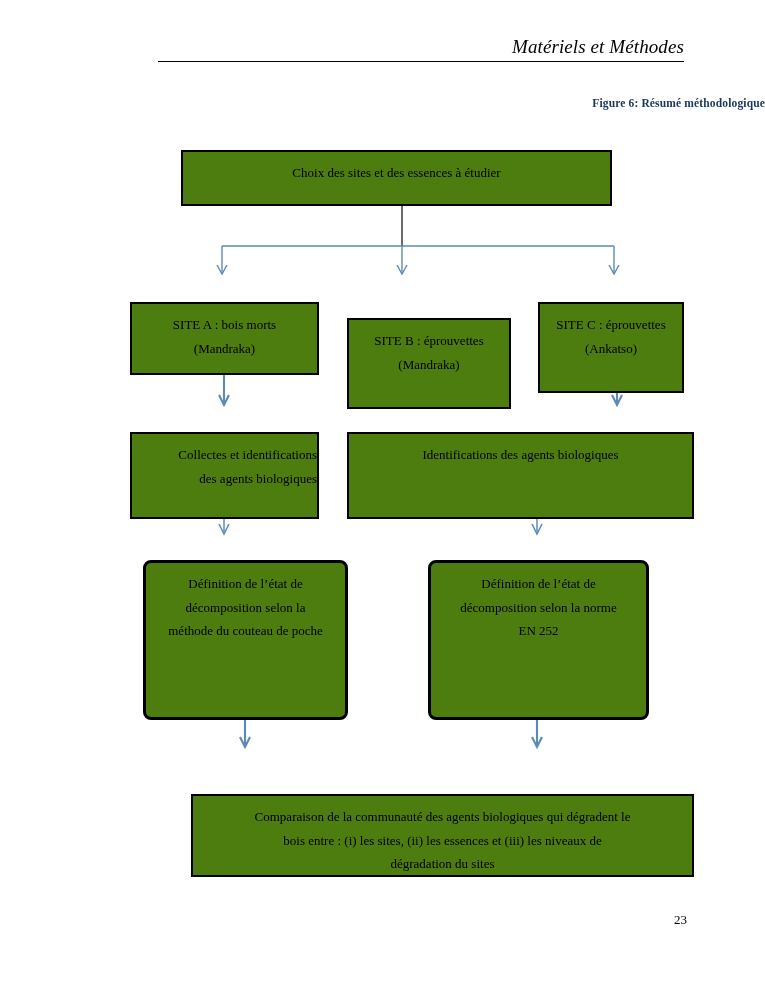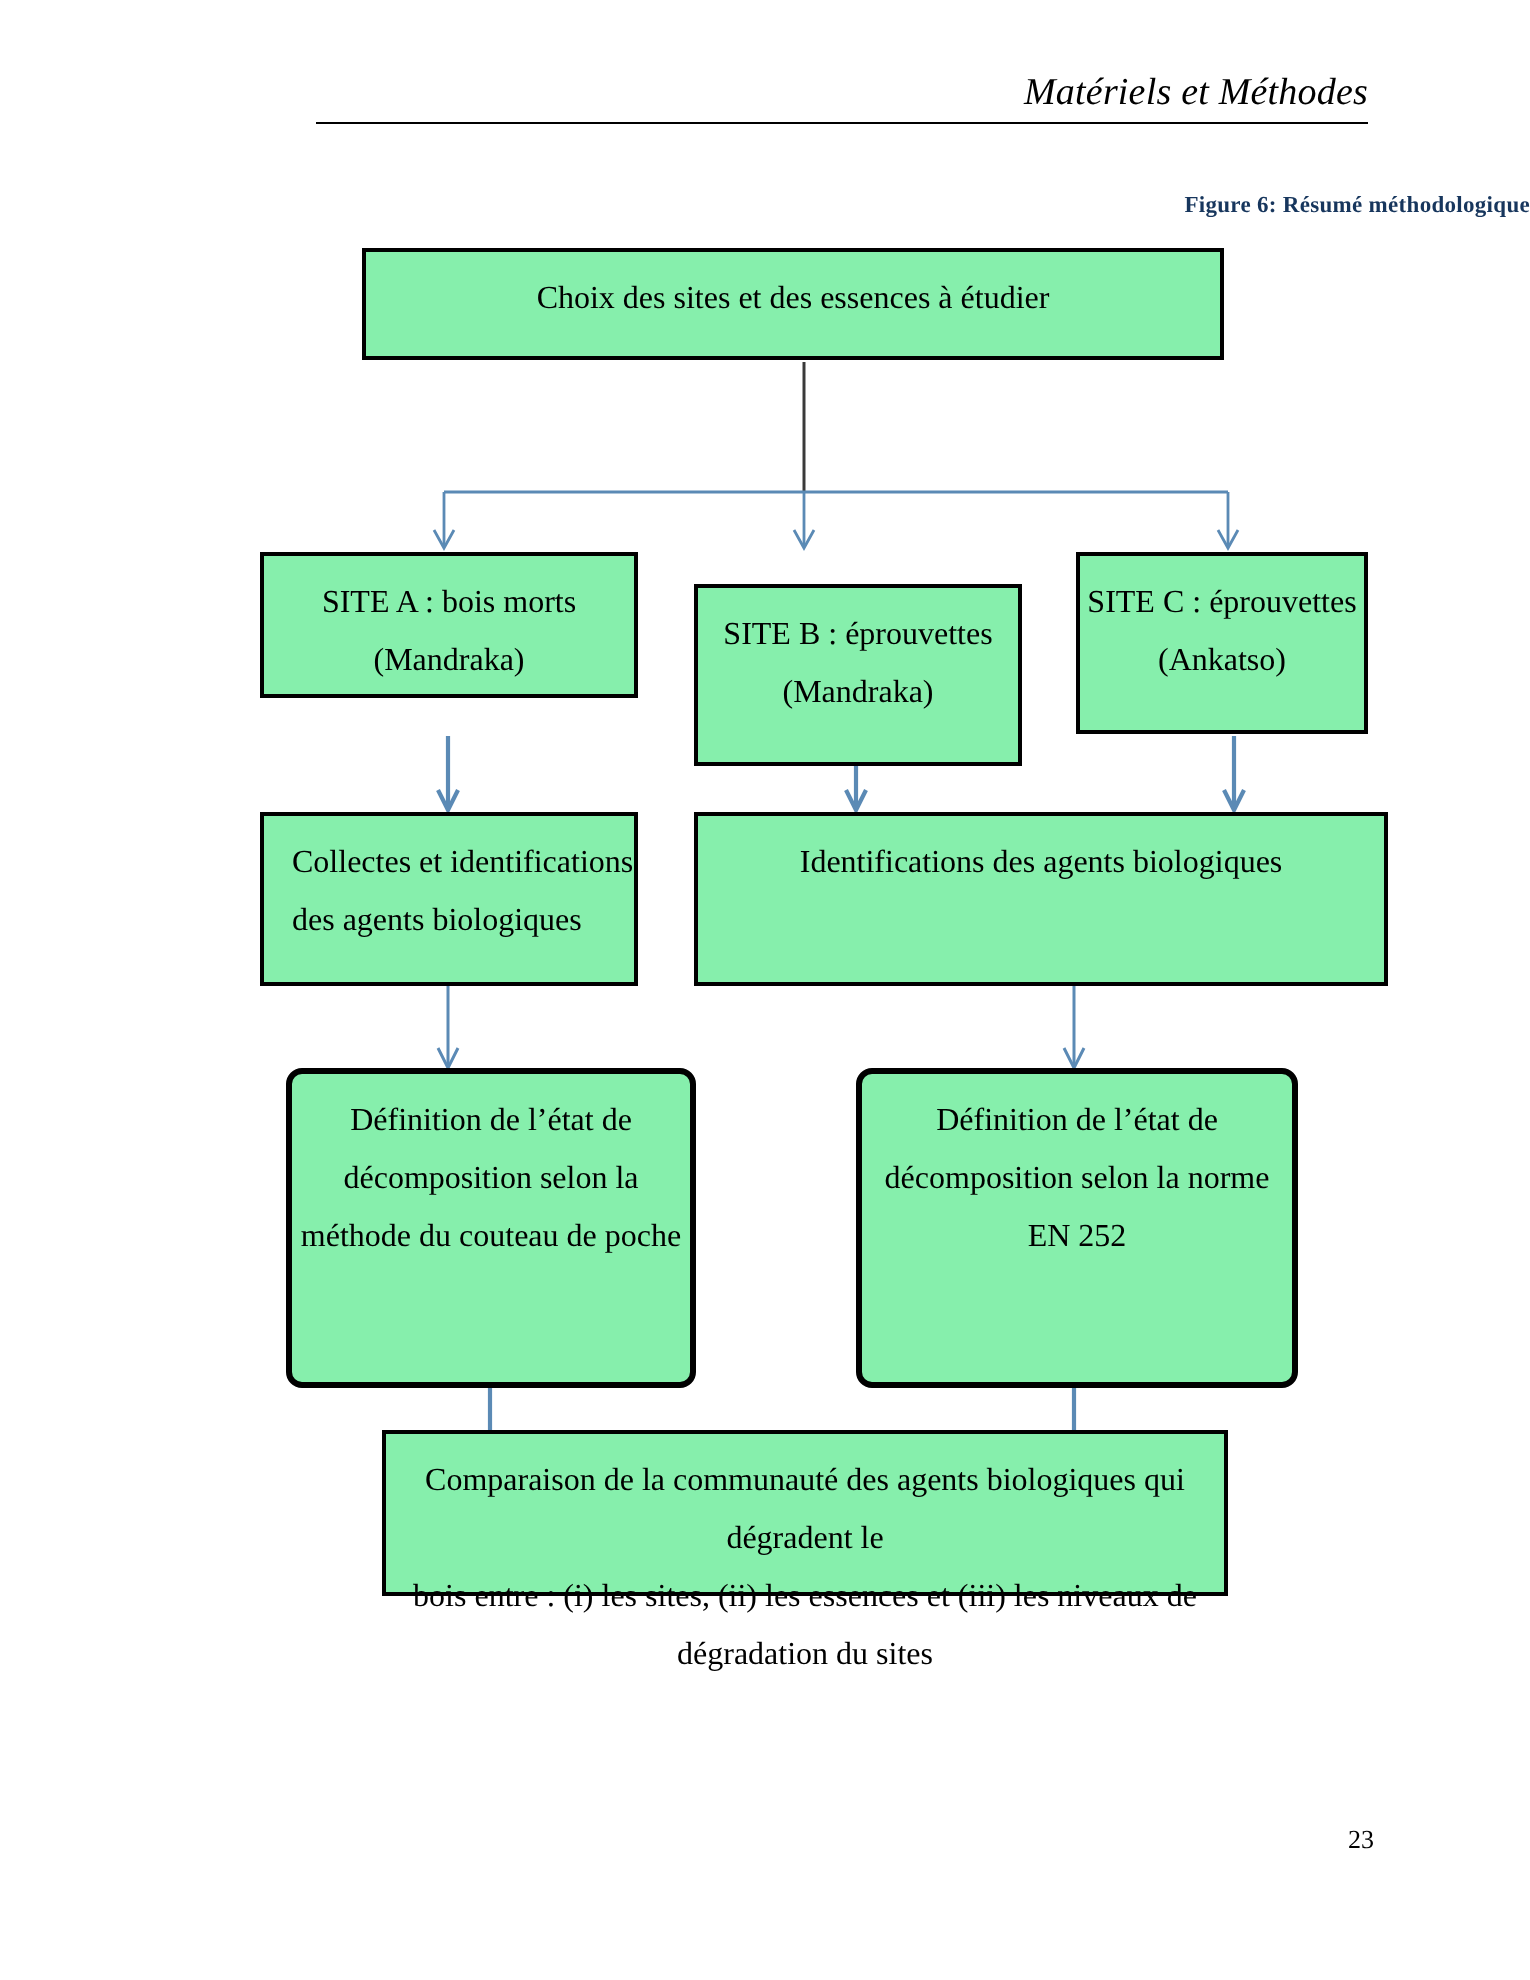--- a/index.html
+++ b/index.html
@@ -71,32 +71,33 @@
     left: 0;
     top: 0;
     width: 765px;
     height: 990px;
     overflow: visible;
   }
 
   .node {
     position: absolute;
     box-sizing: border-box;
-    background: #86efac;
+    background: #4d7c0f;
     border: 2.6px solid #000000;
-    font-size: 16px;
+    font-size: 13px;
     line-height: 1.82;
     z-index: 2;
+    margin-top: 26px;
   }
   .node .txt {
     display: block;
     padding-top: 9px;
   }
   .node.center .txt { text-align: center; }
-  .node.left   .txt { text-align: left; padding-left: 14px; }
+  .node.left   .txt { text-align: right; padding-left: 14px; }
   .node.rounded {
     border-radius: 8px;
     border-width: 3px;
   }
   .node .line { display: block; }
 
   
   .page-number {
     position: absolute;
     right: 78px;
@@ -208,21 +209,21 @@
     </div>
 
     <div class="node rounded center" style="left:428px; top:534px; width:221px; height:160px;">
       <span class="txt">
         <span class="line">Définition de l’état de</span>
         <span class="line">décomposition selon la norme</span>
         <span class="line">EN 252</span>
       </span>
     </div>
 
-    <div class="node center" style="left:191px; top:715px; width:423px; height:83px;">
+    <div class="node center" style="left:191px; top:768px; width:503px; height:83px;">
       <span class="txt">
         <span class="line">Comparaison de la communauté des agents biologiques qui dégradent le</span>
         <span class="line">bois entre : (i) les sites, (ii) les essences et (iii) les niveaux de</span>
         <span class="line">dégradation du sites</span>
       </span>
     </div>
 
   </div>
 
   <div class="page-number">23</div>

